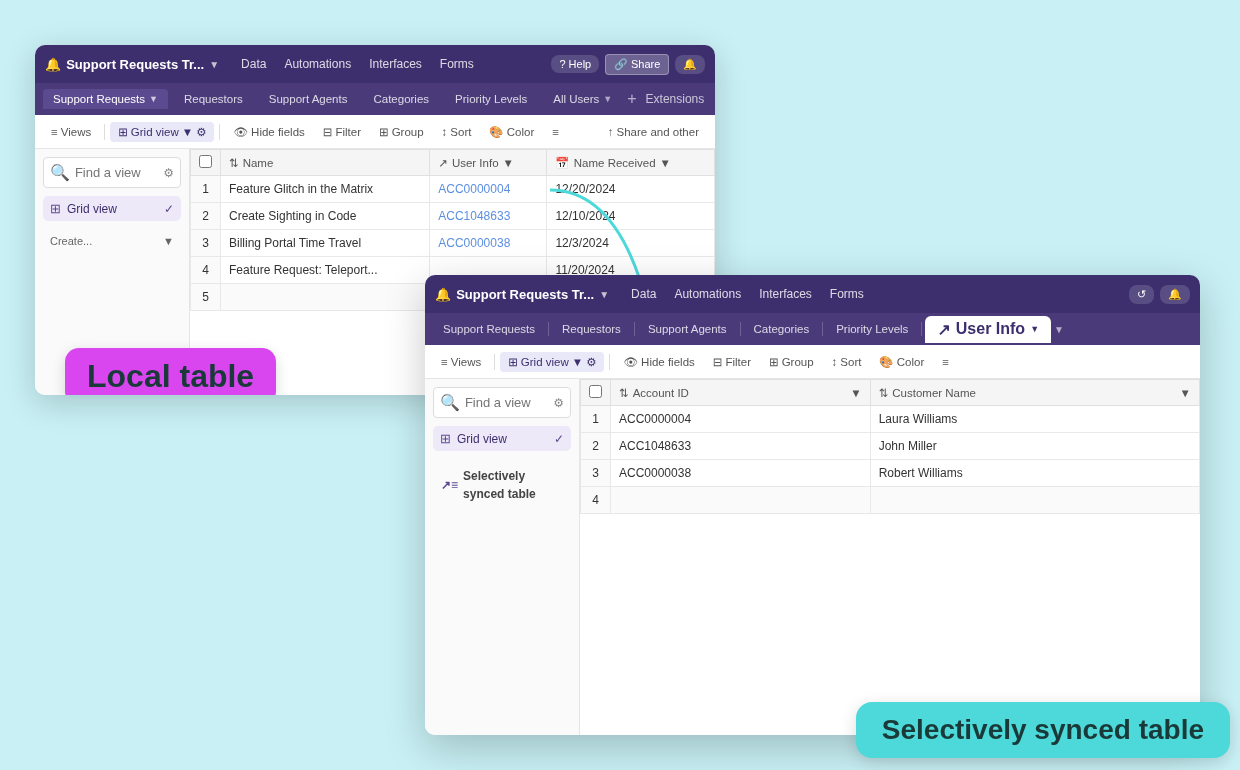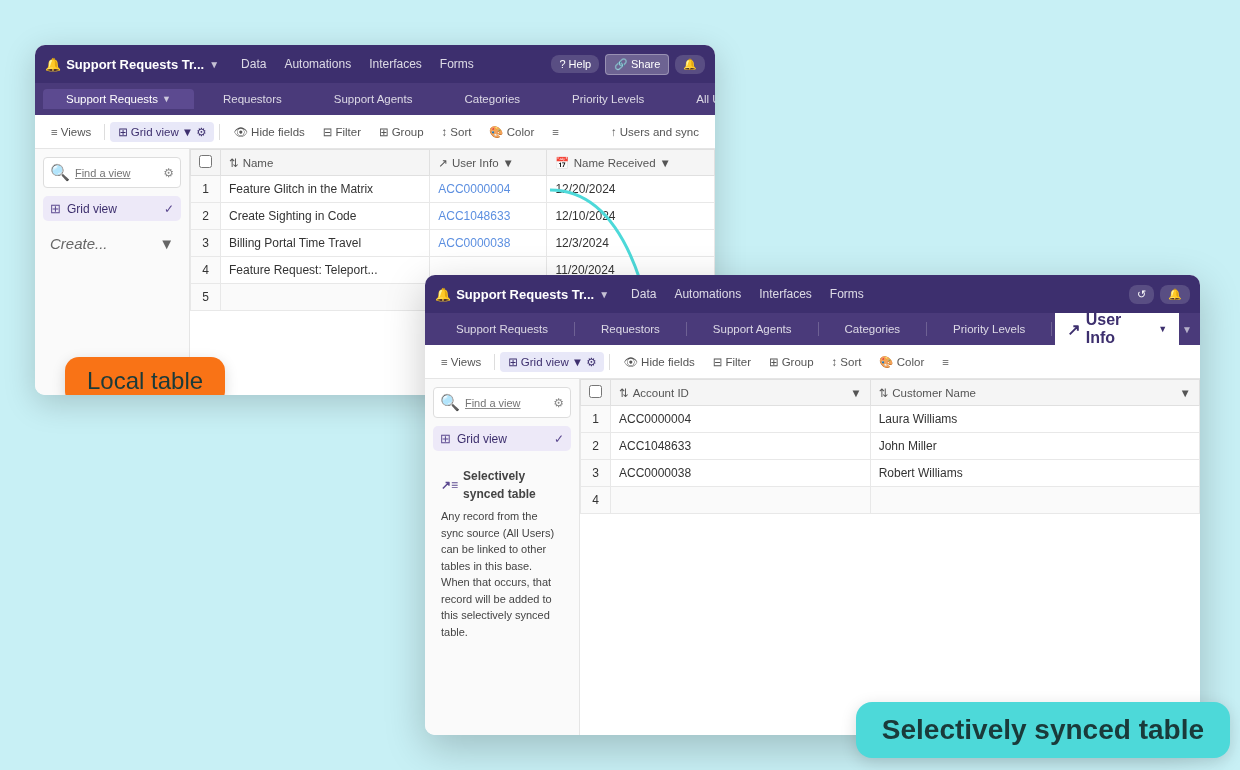--- a/index.html
+++ b/index.html
@@ -117,21 +117,21 @@
       height: 32px;
       display: flex;
       align-items: center;
       padding: 0 8px;
       gap: 1px;
       overflow: hidden;
     }
     .tab-item {
       color: rgba(255,255,255,0.8);
       font-size: 11.5px;
-      padding: 4px 23px;
+      padding: 4px 10px;
       border-radius: 4px 4px 0 0;
       cursor: pointer;
       white-space: nowrap;
       display: flex;
       align-items: center;
       gap: 4px;
     }
     .tab-item.active {
       background: #5c4a90;
       color: #fff;
@@ -210,49 +210,47 @@
       gap: 5px;
       padding: 5px 6px;
       border: 1px solid #ddd;
       border-radius: 4px;
       background: #fff;
       margin-bottom: 8px;
     }
     .sidebar-search input {
       border: none;
       outline: none;
-      font-size: 11px;
+      font-size: 13px;
       color: #888;
       width: 80px;
       background: transparent;
-      text-decoration: underline;
     }
     .sidebar-gear { color: #888; font-size: 12px; margin-left: auto; cursor: pointer; }
     .sidebar-view-item {
       display: flex;
       align-items: center;
       gap: 6px;
       padding: 5px 7px;
       border-radius: 5px;
       background: #ede9f8;
       cursor: pointer;
     }
     .sidebar-view-icon { color: #5c4a90; font-size: 13px; }
     .sidebar-view-label { font-size: 12px; color: #3d2f6e; font-weight: 500; flex: 1; }
     .sidebar-check { color: #5c4a90; font-size: 12px; }
     .sidebar-create {
       display: flex;
       align-items: center;
       justify-content: space-between;
       padding: 6px 7px;
-      font-size: 15px;
+      font-size: 11px;
       color: #666;
       cursor: pointer;
       margin-top: 8px;
-      font-style: italic;
     }
 
     
     .sidebar-note {
       margin-top: 8px;
       padding: 8px;
       font-size: 11px;
       color: #444;
       line-height: 1.5;
     }
@@ -303,24 +301,24 @@
       background: #fafafa !important;
     }
     .acc-link { color: #5c8fe0; text-decoration: none; font-size: 12px; }
     .date-cell { color: #555; font-size: 12px; }
 
     
     .local-label {
       position: absolute;
       bottom: -10px;
       left: 30px;
-      background: #f97316;
+      background: #d946ef;
       color: #1a3a3a;
-      font-size: 24px;
-      font-weight: 400;
+      font-size: 32px;
+      font-weight: 700;
       padding: 10px 22px;
       border-radius: 14px;
       z-index: 2;
       box-shadow: 0 4px 14px rgba(0,0,0,0.15);
       white-space: nowrap;
     }
     .synced-label {
       position: absolute;
       bottom: 12px;
       right: 10px;
@@ -440,21 +438,21 @@
       <span>↕</span>
       <span>Sort</span>
     </button>
     <button class="toolbar-btn">
       <span>🎨</span>
       <span>Color</span>
     </button>
     <button class="toolbar-btn">≡</button>
     <button class="toolbar-btn toolbar-right">
       <span>↑</span>
-      <span>Users and sync</span>
+      <span>Share and other</span>
     </button>
   </div>
 
   <div class="window-body">
 
     <div class="sidebar">
       <div class="sidebar-search">
         <span>🔍</span>
         <input type="text" placeholder="Find a view" style="">
         <span class="sidebar-gear">⚙</span>
@@ -631,21 +629,20 @@
       <div class="sidebar-view-item">
         <span class="sidebar-view-icon">⊞</span>
         <span class="sidebar-view-label">Grid view</span>
         <span class="sidebar-check">✓</span>
       </div>
       <div class="sidebar-note">
         <div class="note-title">
           <span class="note-icon">↗≡</span>
           <span>Selectively synced table</span>
         </div>
-        <span>Any record from the sync source (All Users) can be linked to other tables in this base. When that occurs, that record will be added to this selectively synced table.</span>
       </div>
     </div>
 
     <div class="grid-area">
       <table class="grid-table">
         <thead>
           <tr>
             <th class="th-check"><input type="checkbox" style=""></th>
             <th>
               <div class="col-header">

